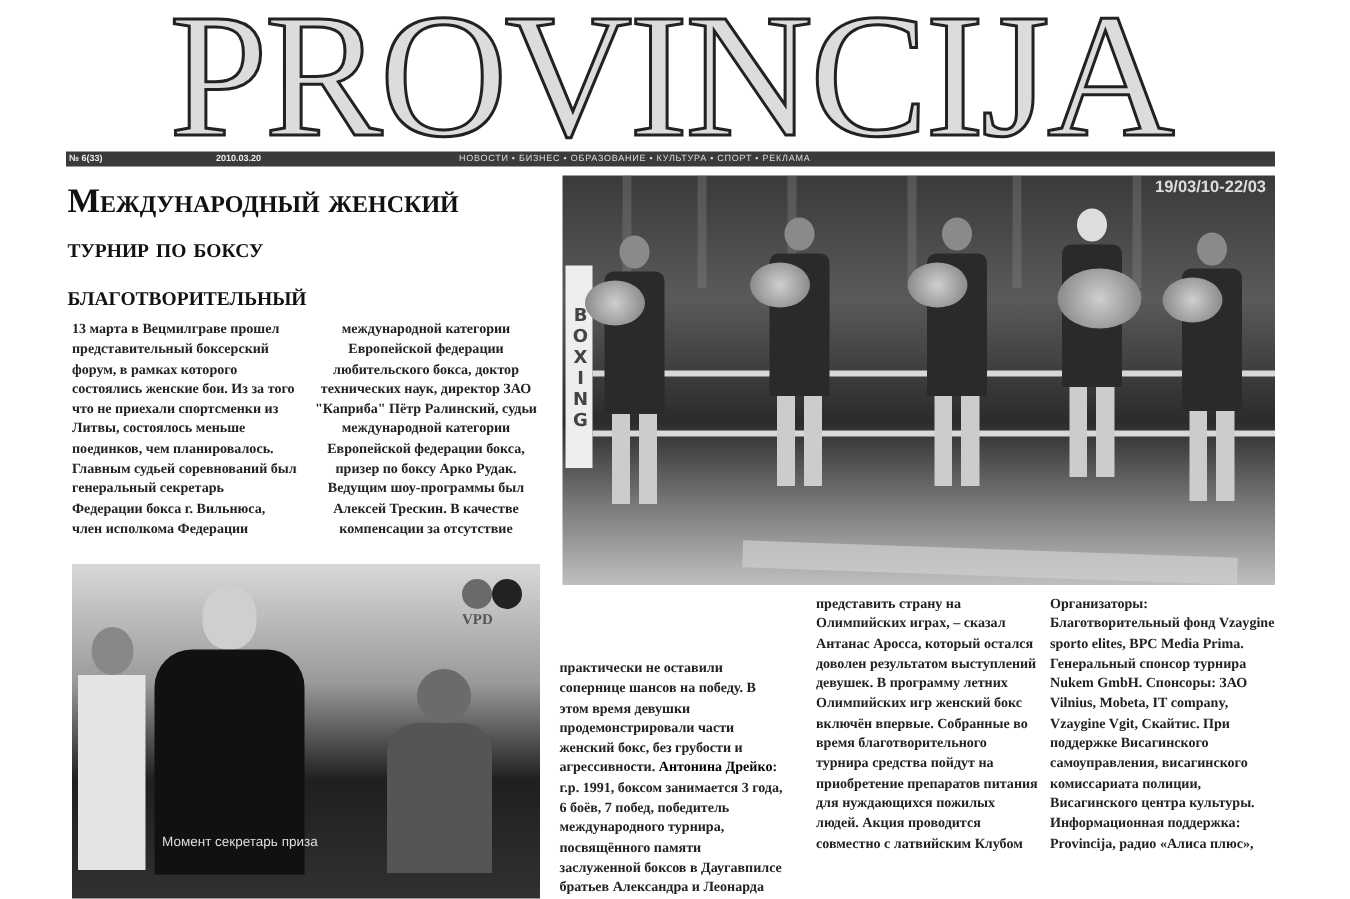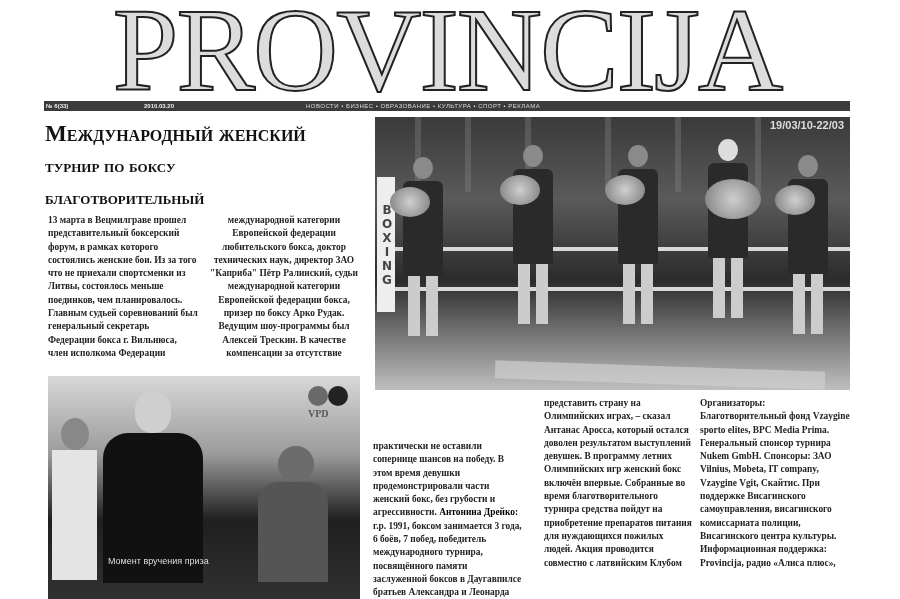--- a/index.html
+++ b/index.html
@@ -125,21 +125,21 @@
     </div>
   <div class="woman">
       <div class="head"></div>
       <div class="body"></div>
     </div>
   <div class="logo-badge">
     <div class="g1"></div>
       <div class="g2"></div>
     <div class="txt">VPD</div>
   </div>
-  <div class="caption">Момент вручения приза</div>
+  <div class="caption">Момент секретарь приза</div>
 </div>
 
 <div class="col" style="left:373px; top:397px; width:150px;margin-top:43px;">
   <p><span>практически не оставили сопернице шансов на победу. В этом время девушки продемонстрировали части женский бокс, без грубости и агрессивности.</span>
   <b>Антонина Дрейко</b><span>: г.р. 1991, боксом занимается 3 года, 6 боёв, 7 побед, победитель международного турнира, посвящённого памяти заслуженной боксов в Даугавпилсе братьев Александра и Леонарда Нуриевских (Латвия)</span>
   <b>Кристина Шалкевич</b><span>: г.р. 1993,</span></p>
 </div>
 <div class="col" style="left:544px; top:397px; width:150px;">
   <p>представить страну на Олимпийских играх, – сказал Антанас Аросса, который остался доволен результатом выступлений девушек. В программу летних Олимпийских игр женский бокс включён впервые. Собранные во время благотворительного турнира средства пойдут на приобретение препаратов питания для нуждающихся пожилых людей. Акция проводится совместно с латвийским Клубом</p>
 </div>

